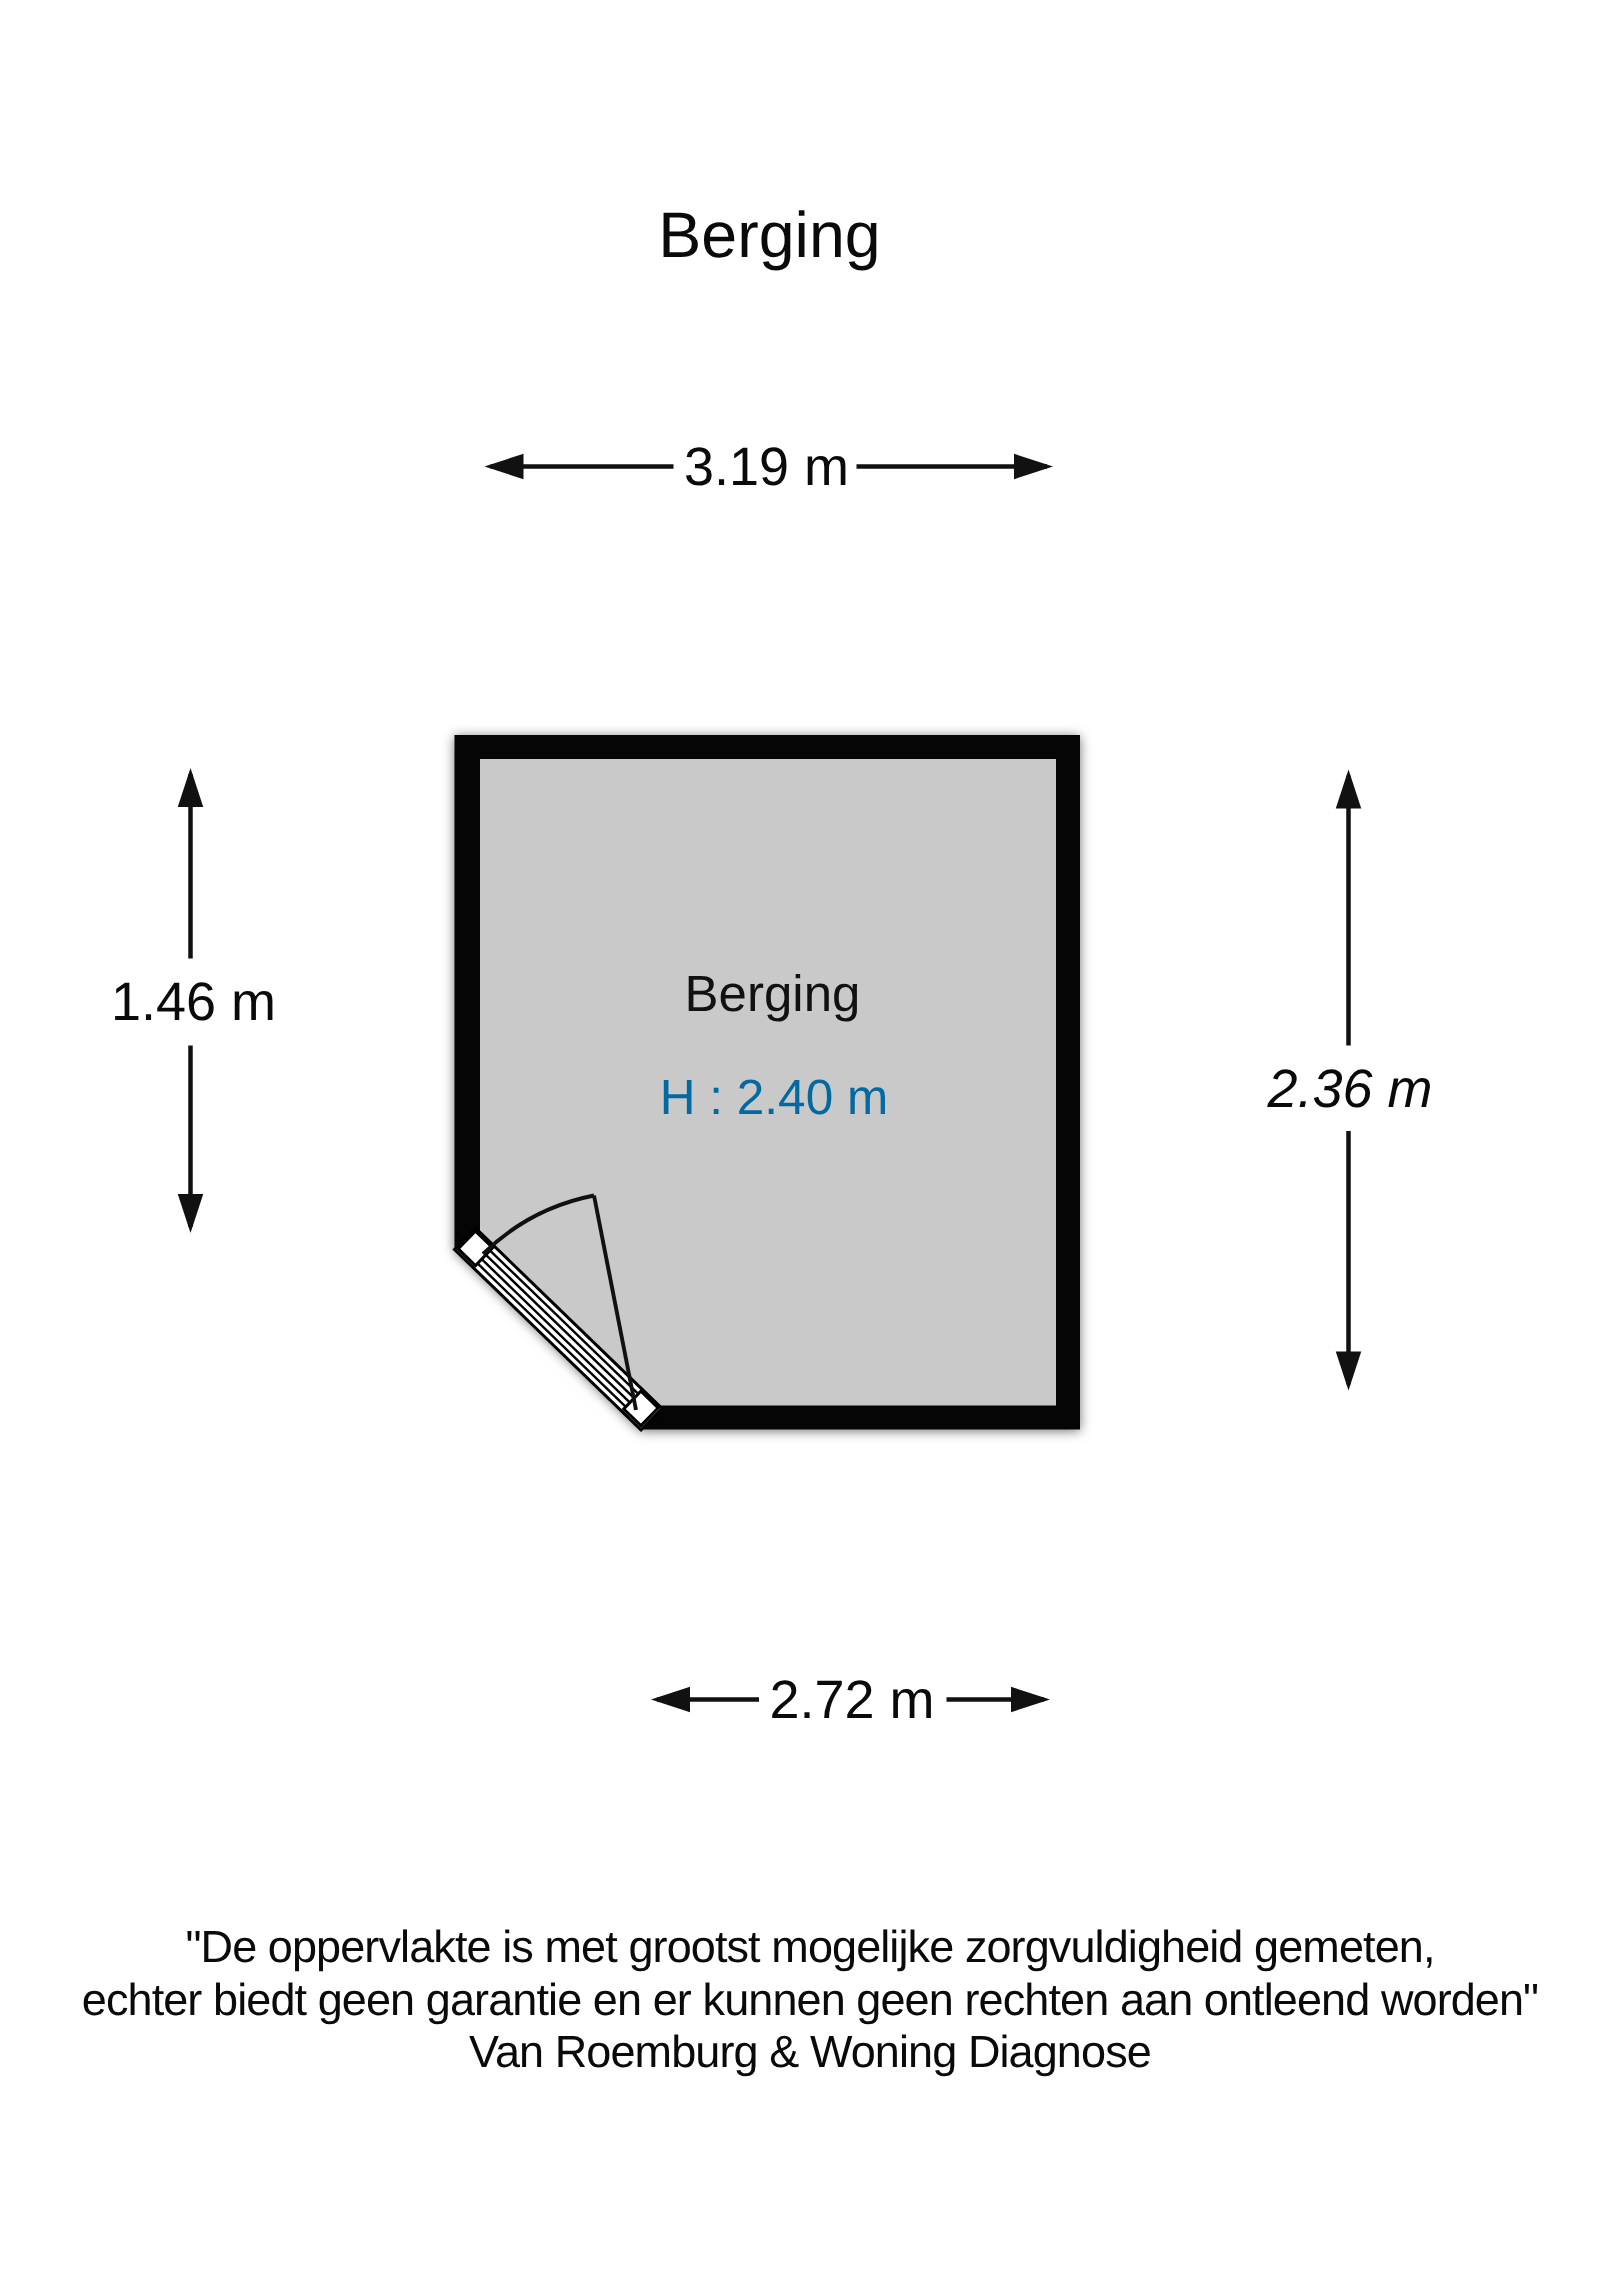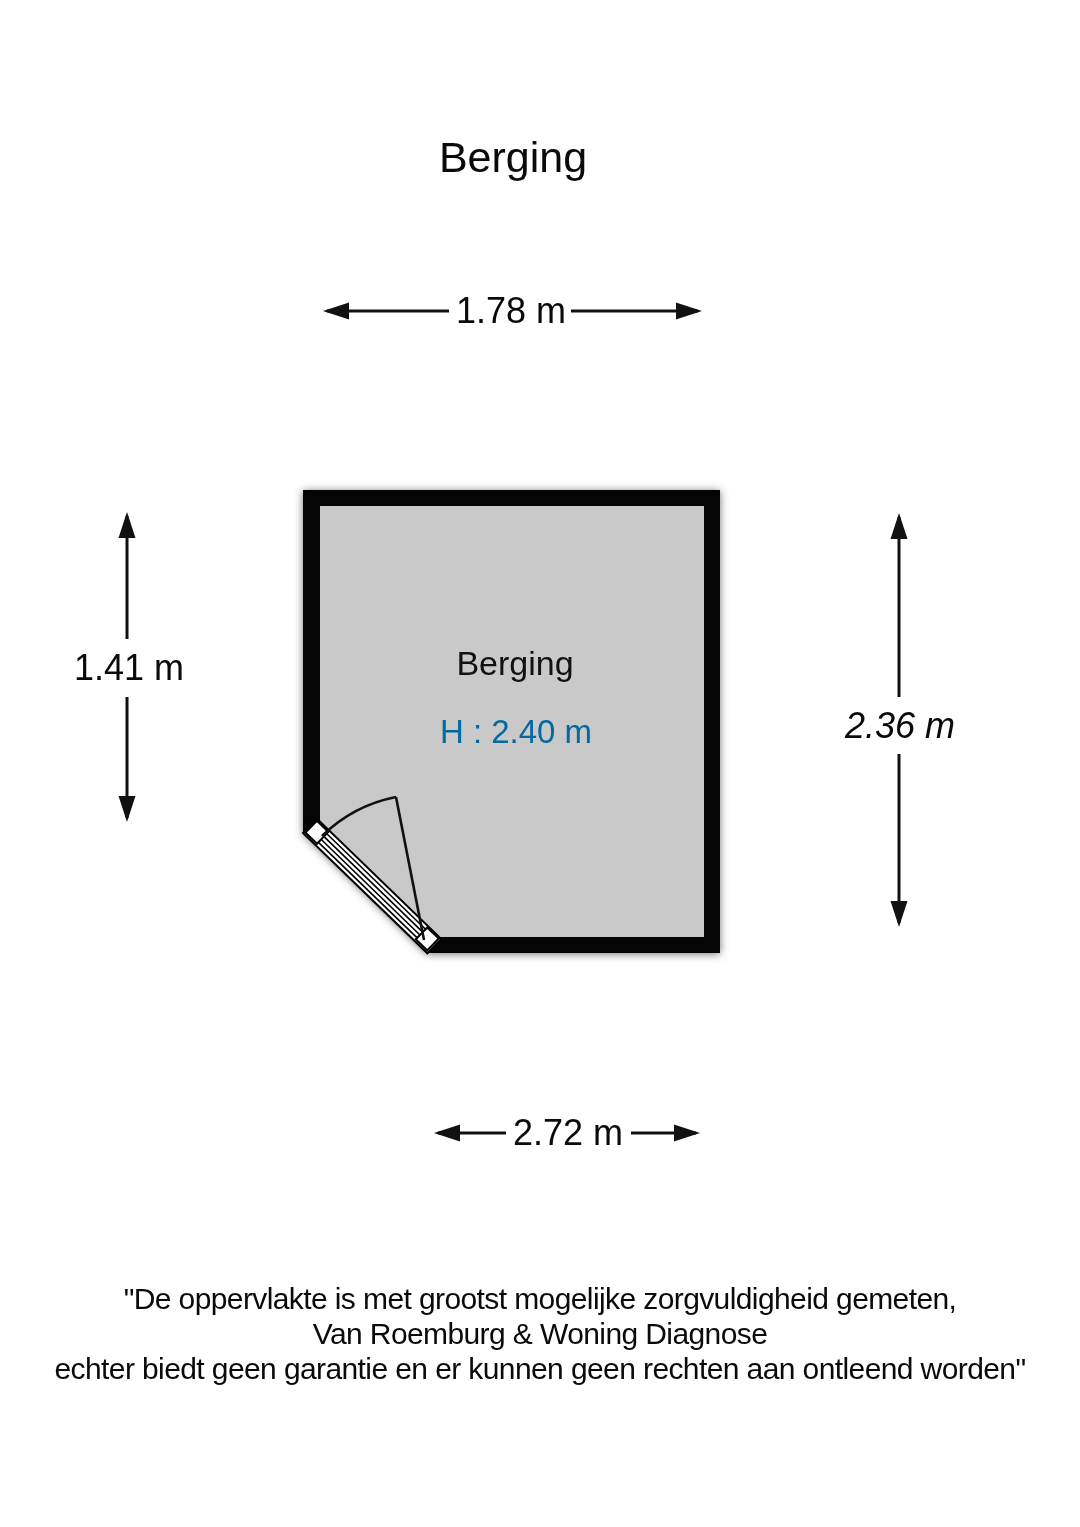--- a/index.html
+++ b/index.html
@@ -90,31 +90,31 @@
         <line x1="438" y1="1133" x2="506" y2="1133"></line>
         <line x1="631" y1="1133" x2="696" y2="1133"></line>
         <polygon points="434,1133 460,1124.5 460,1141.5" stroke="none"></polygon>
         <polygon points="700,1133 674,1124.5 674,1141.5" stroke="none"></polygon>
       </g>
     </g>
   </svg>
 
   <div class="abs center-x plan-title" style="left:513px; top:136px;">Berging</div>
 
-  <div class="abs center-xy dim-label" style="left:511px; top:311px;">1.78 m</div>
+  <div class="abs center-xy dim-label" style="left:511px; top:311px;">3.19 m</div>
 
-  <div class="abs center-xy dim-label" style="left:129px; top:668px;">1.41 m</div>
+  <div class="abs center-xy dim-label" style="left:129px; top:668px;">1.46 m</div>
 
   <div class="abs center-xy dim-label" style="left:900px; top:726px;font-style:italic;">2.36 m</div>
 
   <div class="abs center-xy dim-label" style="left:568px; top:1133px;">2.72 m</div>
 
   <div class="abs center-xy room-label" style="left:515px; top:663px;">Berging</div>
 
   <div class="abs center-xy room-sub" style="left:516px; top:731px;">H : 2.40 m</div>
 
   <div class="abs disclaimer">
     <div>"De oppervlakte is met grootst mogelijke zorgvuldigheid gemeten,</div>
+    <div>echter biedt geen garantie en er kunnen geen rechten aan ontleend worden"</div>
     <div>Van Roemburg &amp; Woning Diagnose</div>
-    <div>echter biedt geen garantie en er kunnen geen rechten aan ontleend worden"</div>
   </div>
 
 </div>
 
 </body></html>

